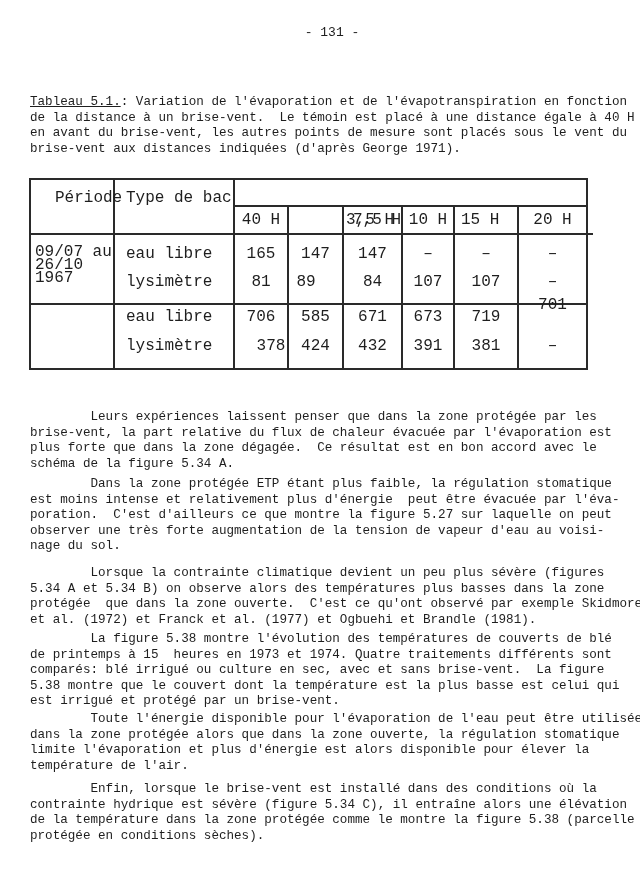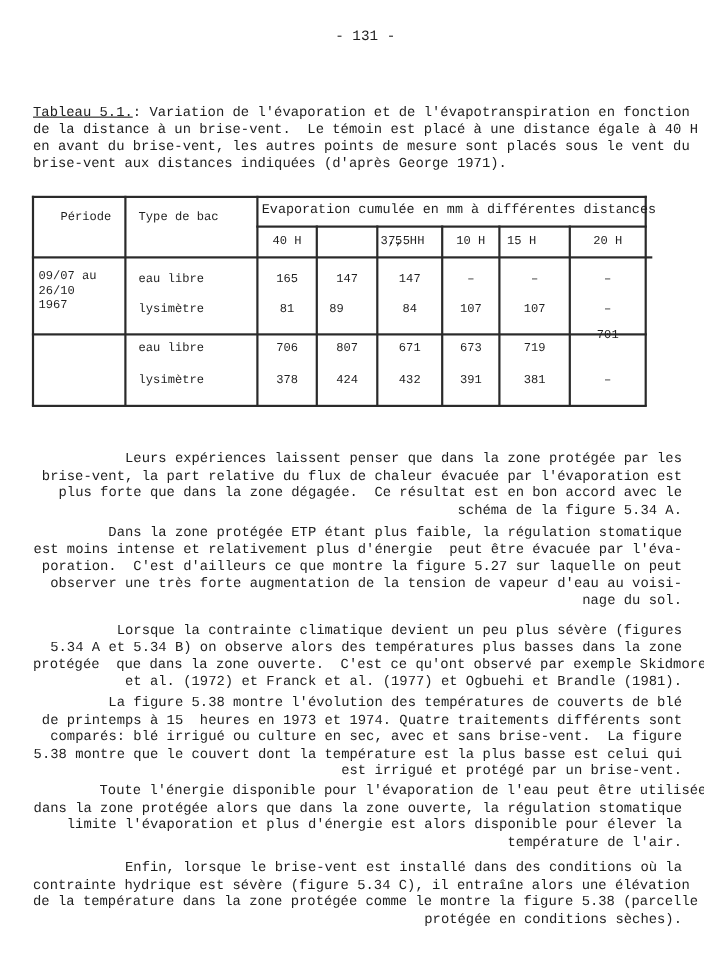--- a/index.html
+++ b/index.html
@@ -17,27 +17,27 @@
     font-size: 12.6px; line-height: 15.5px; white-space: pre;
   }
   .caption .label { text-decoration: underline; }
 
   
   .tbl { position: absolute; left: 29px; top: 178px; width: 559px; height: 191px; }
   .tbl .line { position: absolute; background: #2a2a2a; }
   .tbl .h { height: 1.6px; }
   .tbl .v { width: 1.6px; }
   .tbl .cell {
-    position: absolute; font-size: 11px; line-height: 15px; white-space: pre;
+    position: absolute; font-size: 16px; line-height: 15px; white-space: pre;
   }
   .tbl .center { text-align: center; }
 
   .para {
     position: absolute; left: 30px; width: 590px;
-    font-size: 12.6px; line-height: 15.6px; white-space: pre; text-align: right;
+    font-size: 12.6px; line-height: 15.6px; white-space: pre;
   }
 </style>
 </head>
 <body>
 
 <div class="page-number">- 131 -</div>
 
 <div class="caption"><span class="label">Tableau 5.1.</span><span>: Variation de l'évaporation et de l'évapotranspiration en fonction</span>
 <span>de la distance à un brise-vent.  Le témoin est placé à une distance égale à 40 H</span>
 <span>en avant du brise-vent, les autres points de mesure sont placés sous le vent du</span>
@@ -56,21 +56,20 @@
   <div class="line v" style="left:204px;top:0;height:191px;"></div>
   <div class="line v" style="left:258px;top:27px;height:164px;"></div>
   <div class="line v" style="left:313px;top:27px;height:164px;"></div>
   <div class="line v" style="left:372px;top:27px;height:164px;"></div>
   <div class="line v" style="left:424px;top:27px;height:164px;"></div>
   <div class="line v" style="left:488px;top:27px;height:164px;"></div>
   <div class="line v" style="left:557px;top:0;height:191px;"></div>
 
   <div class="cell" style="left:26px;top:13px;">Période</div>
   <div class="cell" style="left:97px;top:13px;">Type de bac</div>
-  <div class="cell" style="left:209px;top:6px;font-size:12.2px;">Evaporation cumulée en mm à différentes distances</div>
   <div class="cell center" style="left:206px;width:52px;top:35px;">40 H</div>
   <div class="cell" style="left:317px;top:35px;">3,5 H</div>
   <div class="cell" style="left:324px;top:35px;">7,5 H</div>
   <div class="cell center" style="left:374px;width:50px;top:35px;">10 H</div>
   <div class="cell" style="left:432px;top:35px;">15 H</div>
   <div class="cell center" style="left:490px;width:67px;top:35px;">20 H</div>
 
   <div class="cell" style="left:6px;top:68px;line-height:13px;"><span>09/07 au</span>
 <span>26/10</span>
 <span>1967</span></div>
@@ -87,26 +86,26 @@
       <div class="cell center" style="left: 374px; width: 50px; top: 69px;">–</div>
       <div class="cell center" style="left: 426px; width: 62px; top: 69px;">–</div>
       <div class="cell center" style="left: 490px; width: 67px; top: 69px;">–</div>
       <div class="cell center" style="left: 206px; width: 52px; top: 97px;">81</div>
       <div class="cell center" style="left: 260px; width: 34px; top: 97px;">89</div>
       <div class="cell center" style="left: 315px; width: 57px; top: 97px;">84</div>
       <div class="cell center" style="left: 374px; width: 50px; top: 97px;">107</div>
       <div class="cell center" style="left: 426px; width: 62px; top: 97px;">107</div>
       <div class="cell center" style="left: 490px; width: 67px; top: 97px;">–</div>
       <div class="cell center" style="left: 206px; width: 52px; top: 132px;">706</div>
-      <div class="cell center" style="left: 260px; width: 53px; top: 132px;">807</div>
+      <div class="cell center" style="left: 260px; width: 53px; top: 132px;">585</div>
       <div class="cell center" style="left: 315px; width: 57px; top: 132px;">671</div>
       <div class="cell center" style="left: 374px; width: 50px; top: 132px;">673</div>
       <div class="cell center" style="left: 426px; width: 62px; top: 132px;">719</div>
       <div class="cell center" style="left: 490px; width: 67px; top: 120px;">701</div>
-      <div class="cell center" style="left: 206px; width: 52px; top: 161px;">378</div>
+      <div class="cell center" style="left: 216px; width: 52px; top: 161px;">378</div>
       <div class="cell center" style="left: 260px; width: 53px; top: 161px;">424</div>
       <div class="cell center" style="left: 315px; width: 57px; top: 161px;">432</div>
       <div class="cell center" style="left: 374px; width: 50px; top: 161px;">391</div>
       <div class="cell center" style="left: 426px; width: 62px; top: 161px;">381</div>
       <div class="cell center" style="left: 490px; width: 67px; top: 161px;">–</div>
     </div>
 </div>
 
 <div class="para" style="top:410px;"><span>        Leurs expériences laissent penser que dans la zone protégée par les</span>
 <span>brise-vent, la part relative du flux de chaleur évacuée par l'évaporation est</span>

